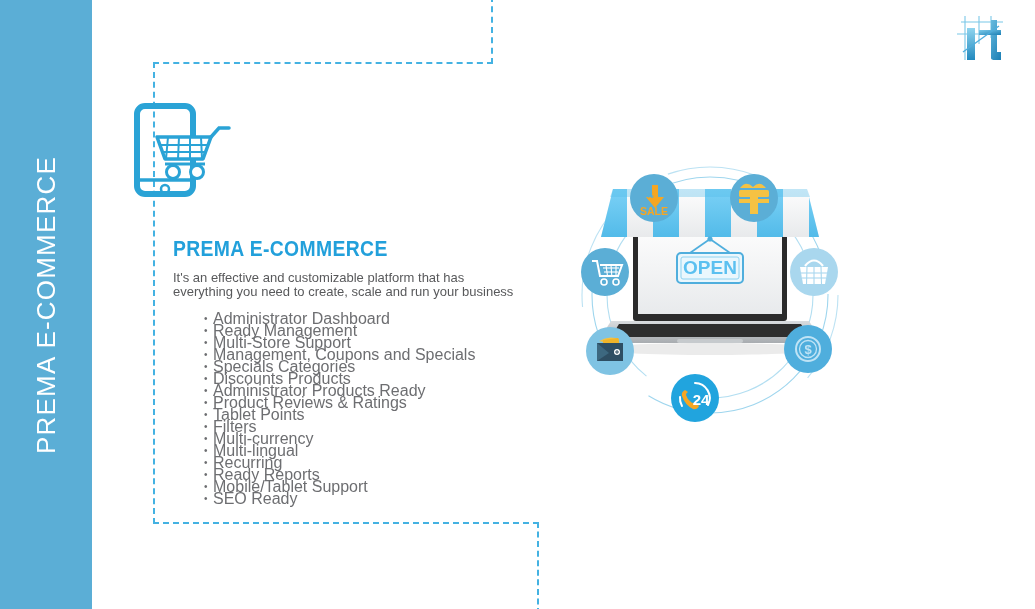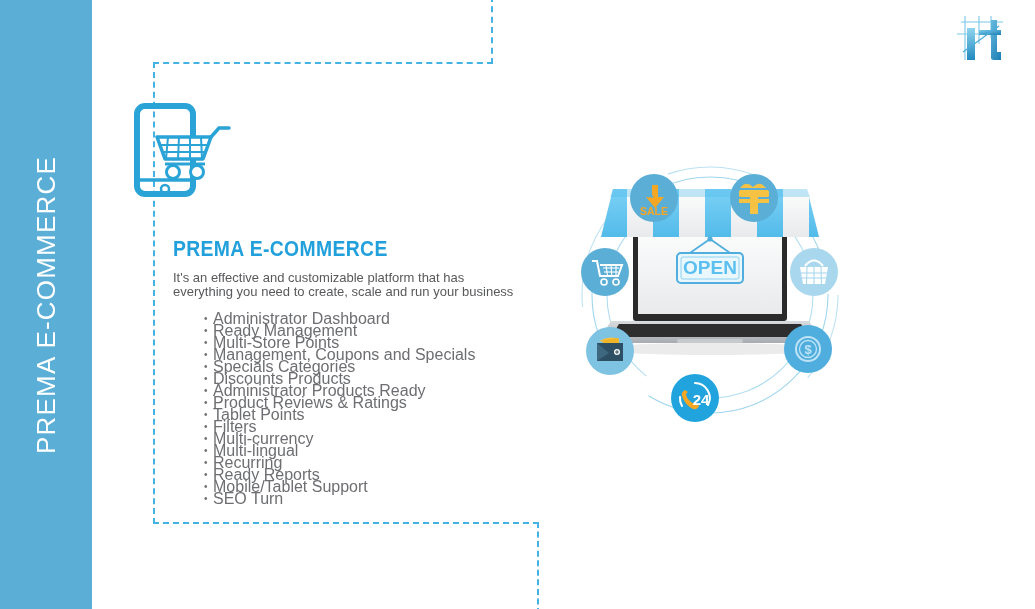--- a/index.html
+++ b/index.html
@@ -207,34 +207,34 @@
     </g>
   </svg>
 </div>
 
 <div class="content">
   <h1 class="headline">PREMA E-COMMERCE</h1>
   <p class="subhead">It's an effective and customizable platform that has everything you need to create, scale and run your business</p>
   <ul class="feature-list">
     <li>Administrator Dashboard</li>
     <li>Ready Management</li>
-    <li>Multi-Store Points</li>
+    <li>Multi-Store Support</li>
     <li>Management, Coupons and Specials</li>
     <li>Specials Categories</li>
     <li>Discounts Products</li>
     <li>Administrator Products Ready</li>
     <li>Product Reviews &amp; Ratings</li>
     <li>Tablet Points</li>
     <li>Filters</li>
     <li>Multi-currency</li>
     <li>Multi-lingual</li>
     <li>Recurring</li>
     <li>Ready Reports</li>
     <li>Mobile/Tablet Support</li>
-    <li>SEO Turn</li>
+    <li>SEO Ready</li>
   </ul>
 </div>
 
 <div class="illustration">
   <svg viewBox="0 0 290 280" width="290" height="280">
     <defs>
       <linearGradient id="screenGrad" x1="0" y1="0" x2="0" y2="1">
         <stop offset="0%" stop-color="#FFFFFF"></stop>
         <stop offset="100%" stop-color="#E8EAEC"></stop>
       </linearGradient>

